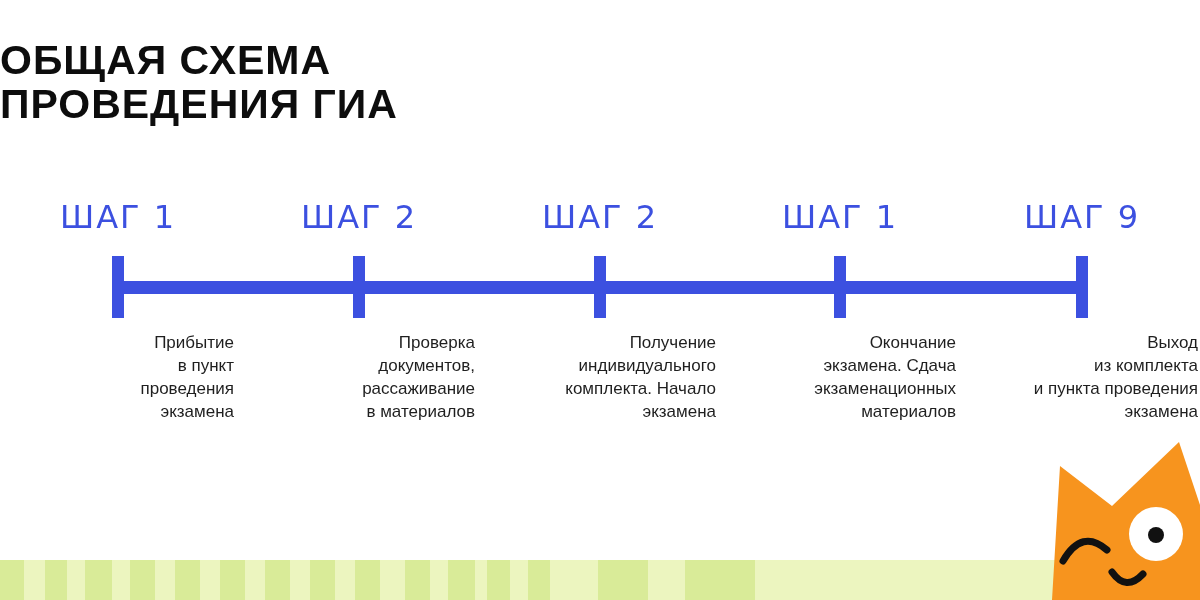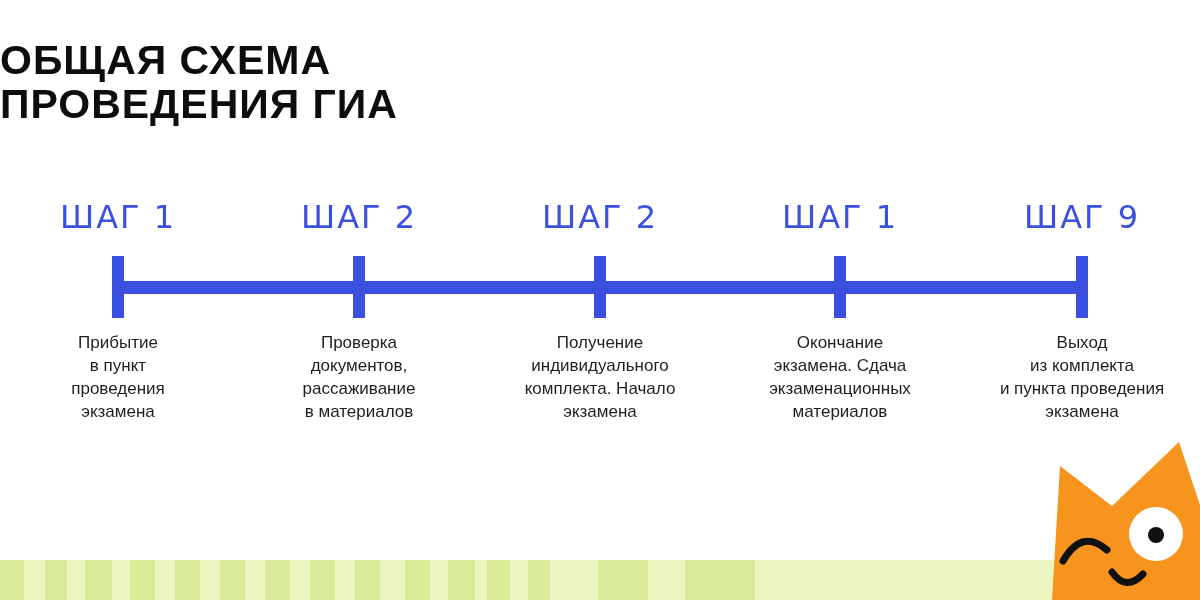--- a/index.html
+++ b/index.html
@@ -50,21 +50,21 @@
     position:absolute;top:202px;width:100%;
     text-align:center;
     font-family:"DejaVu Sans", sans-serif;
     font-weight:400;
     font-size:32px;line-height:30px;
     letter-spacing:2px;
     color:var(--blue);
   }
   .step-desc{
     position:absolute;top:331px;width:100%;
-    text-align:center;
+    text-align:right;
     font-size:17px;line-height:23px;
     color:var(--text);
     white-space:pre-line;
   }
   
   .band{
     position:absolute;left:0;top:560px;
     width:1200px;height:40px;
     display:flex;overflow:hidden;
     background:var(--stripe-light);

